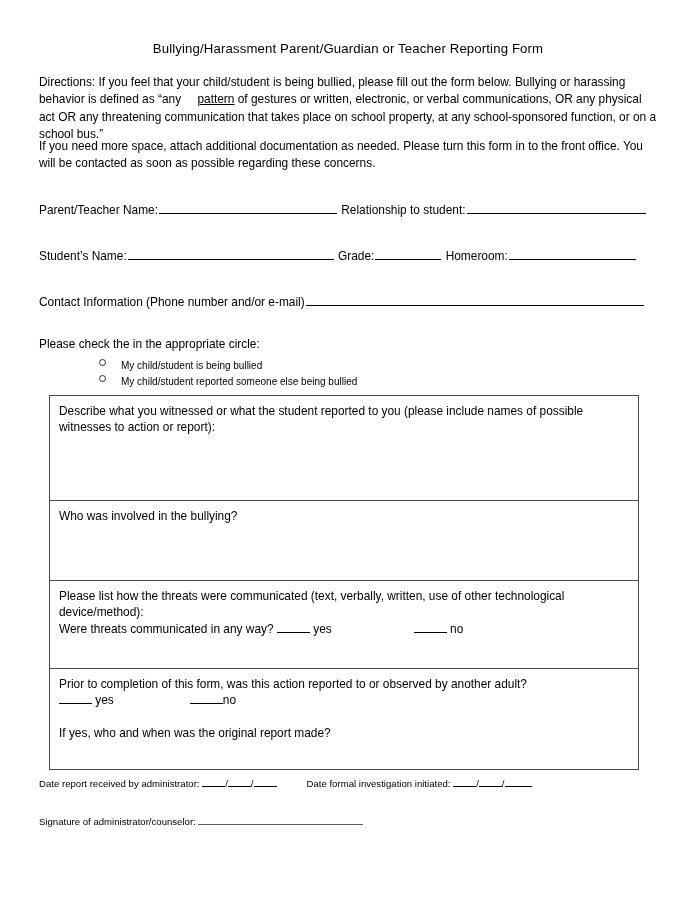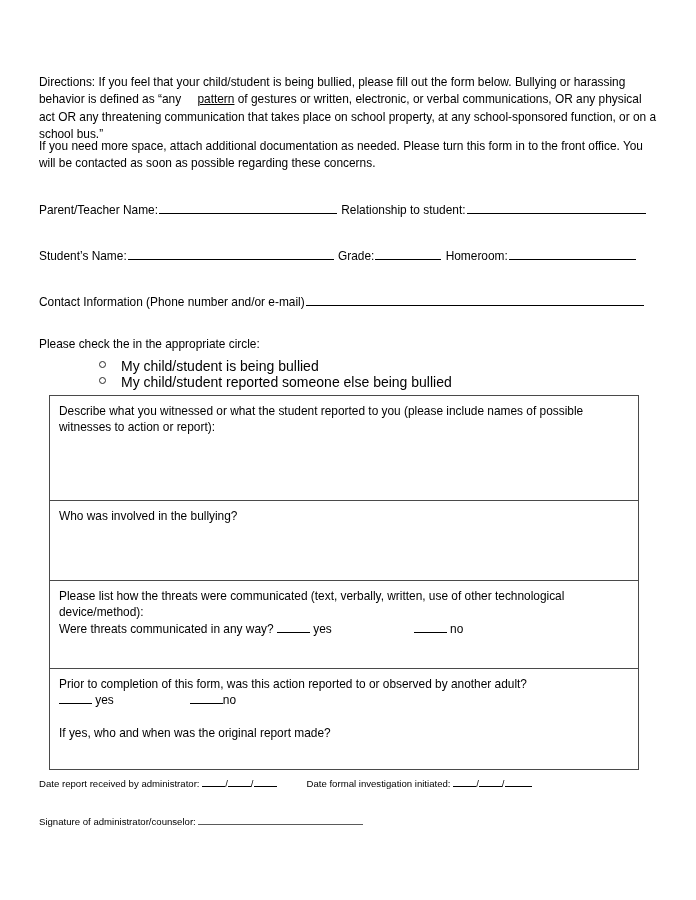--- a/index.html
+++ b/index.html
@@ -75,21 +75,21 @@
   .b-student   { width: 206px; }
   .b-grade     { width: 66px;  }
   .b-homeroom  { width: 127px; }
   .b-contact   { width: 338px; }
 
   
   .bullets {
     position: absolute;
     left: 99px;
     top: 358px;
-    font-size: 14px;
+    font-size: 10px;
     line-height: 16px;
   }
   .bullet-item {
     display: flex;
     align-items: baseline;
     height: 16px;
   }
   .bullet-circle {
     width: 5px;
     height: 5px;
@@ -176,20 +176,21 @@
     width: 165px;
     height: 0.92em;
     vertical-align: baseline;
   }
 </style>
 </head>
 <body>
 
 <div class="page">
 
+  <div class="doc-title">Bullying/Harassment Parent/Guardian or Teacher Reporting Form</div>
 
   <div class="para para-directions"><span>Directions:  If you feel that your child/student is being bullied, please fill out the form below. Bullying or harassing behavior is defined as “any </span><span class="ul-word">pattern</span><span> of gestures or written, electronic, or verbal communications, OR any physical act OR any threatening communication that takes place on school property, at any school-sponsored function, or on a school bus.”</span></div>
 
   <div class="para para-space">If you need more space, attach additional documentation as needed.  Please turn this form in to the front office.  You will be contacted as soon as possible regarding these concerns.</div>
 
   <div class="fieldrow row-parent"><span>Parent/Teacher Name:</span><span class="blank b-parent"></span>&nbsp;<span>Relationship to student:</span><span class="blank b-relation"></span></div>
 
   <div class="fieldrow row-student"><span>Student’s Name:</span><span class="blank b-student"></span>&nbsp;<span>Grade:</span><span class="blank b-grade"></span>&nbsp;<span>Homeroom:</span><span class="blank b-homeroom"></span></div>
 
   <div class="fieldrow row-contact"><span>Contact Information (Phone number and/or e-mail)</span><span class="blank b-contact"></span></div>

